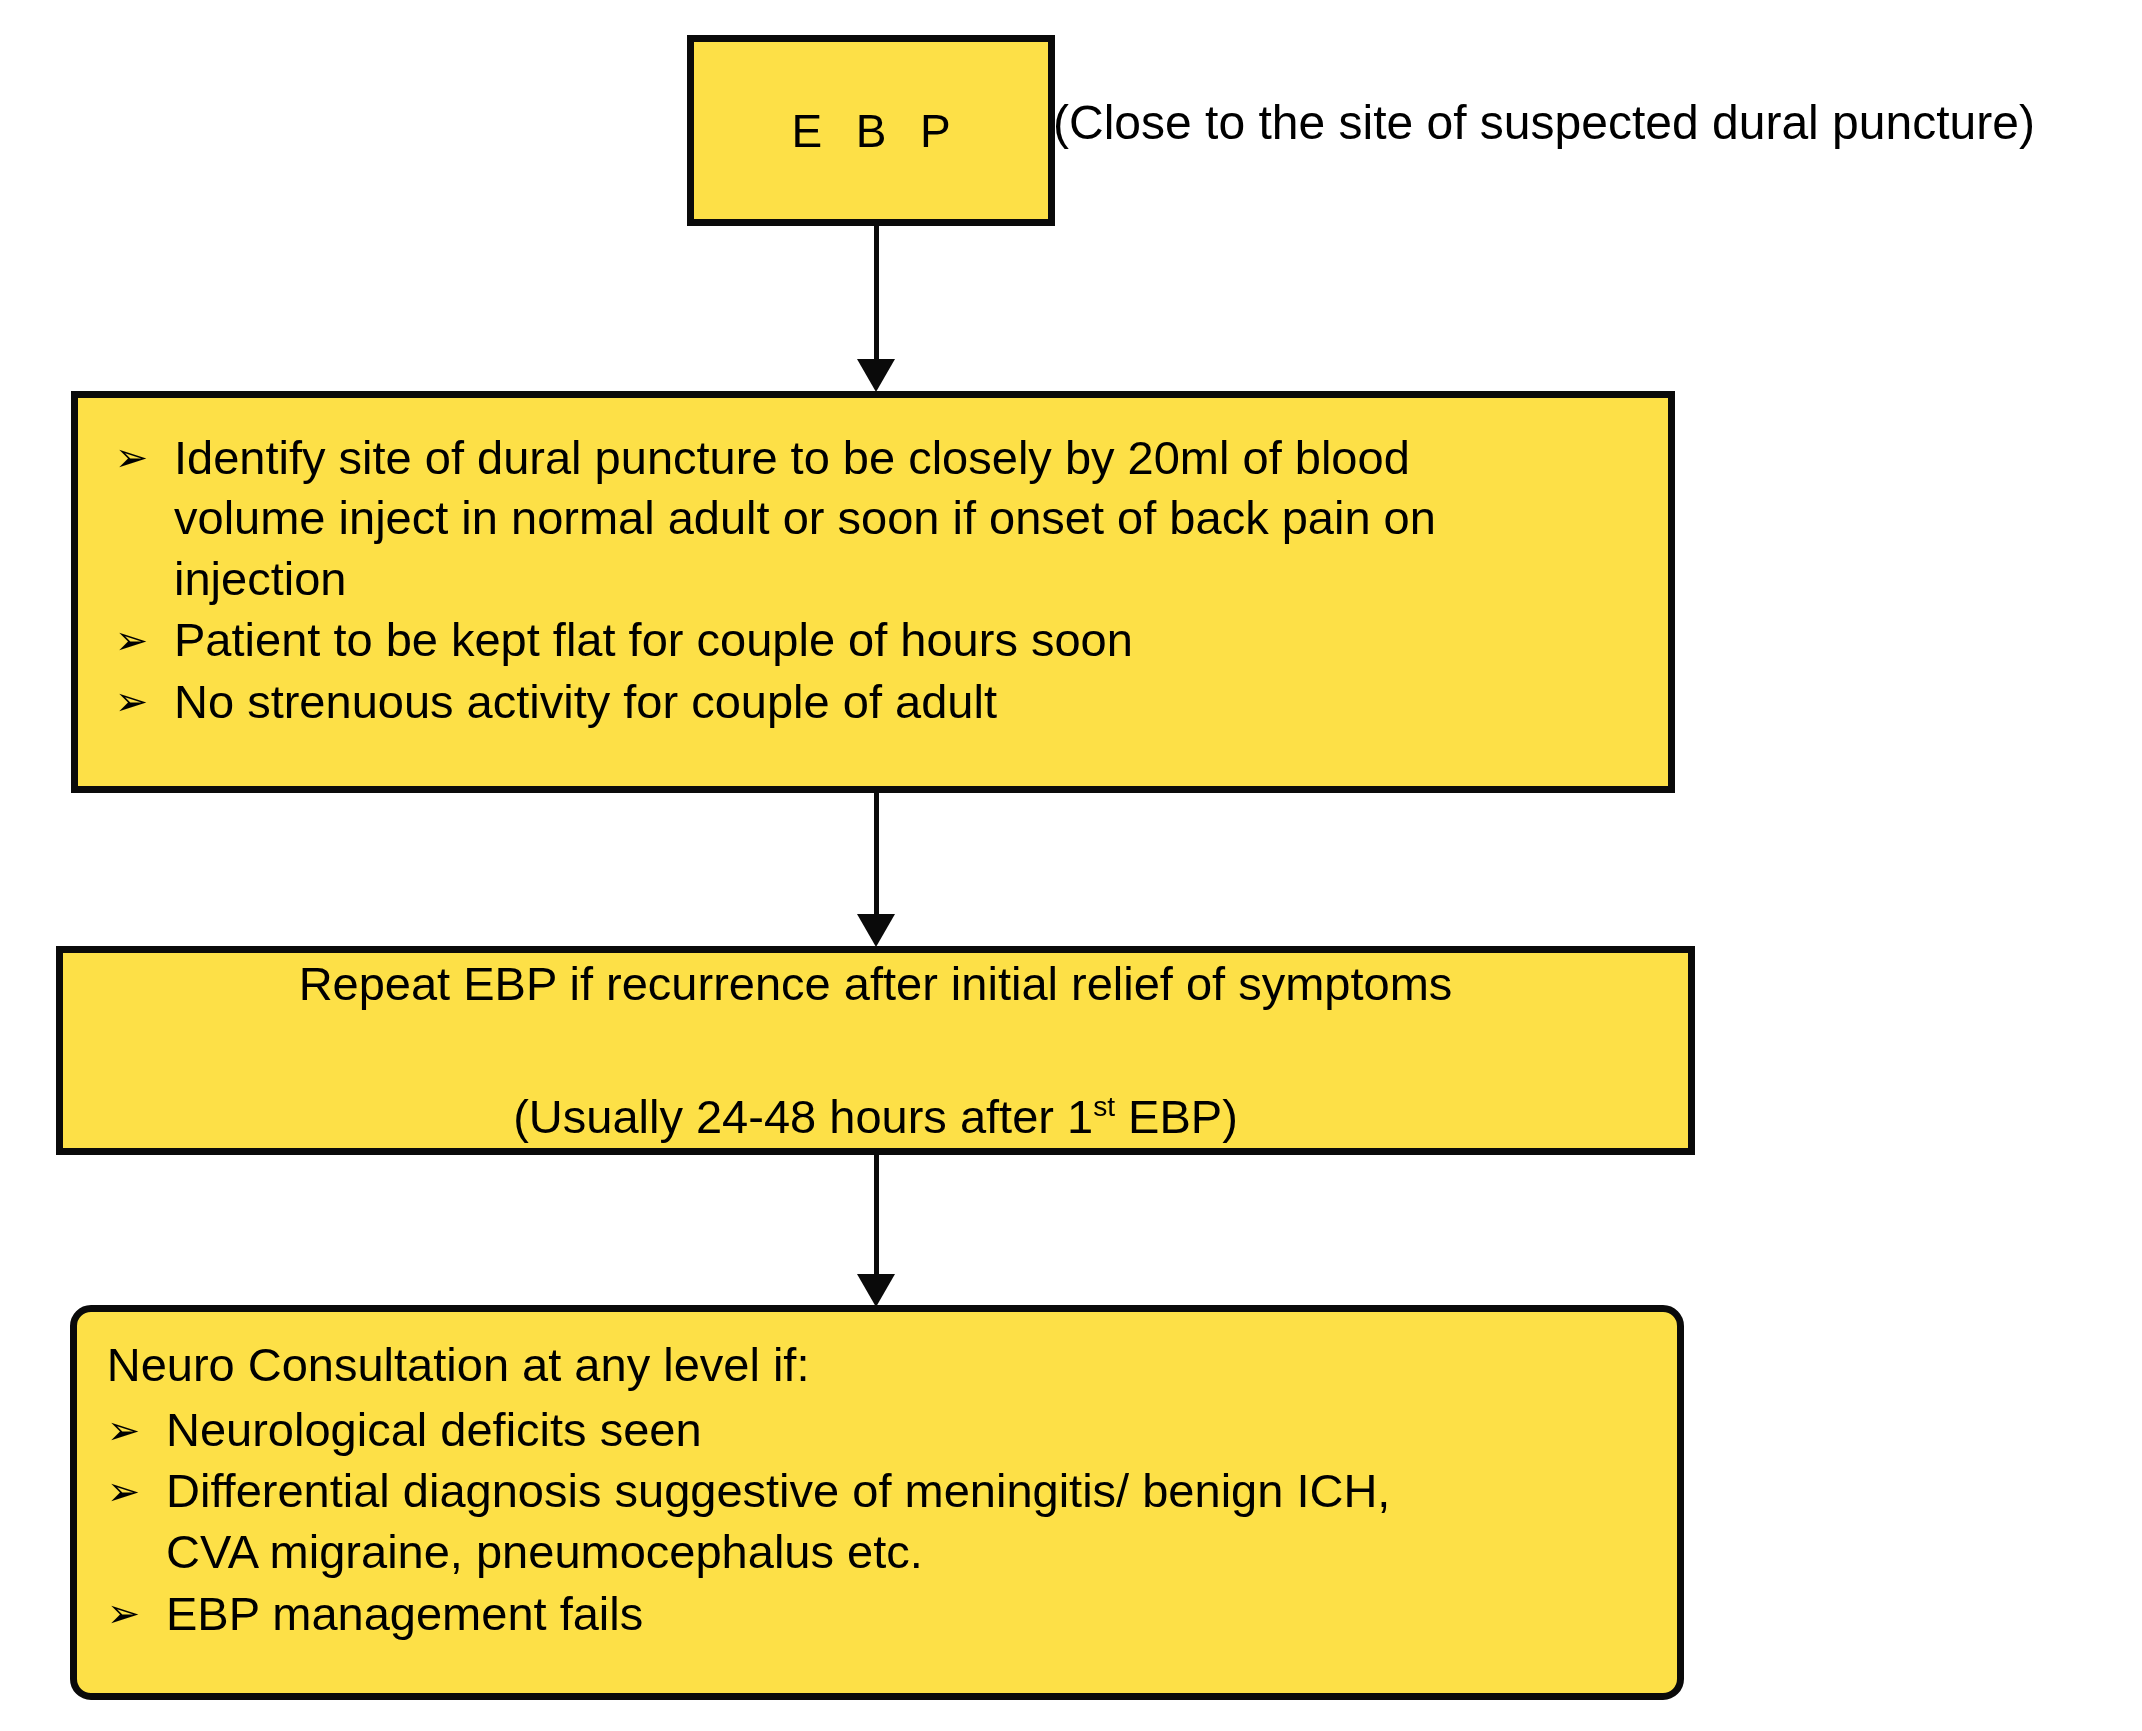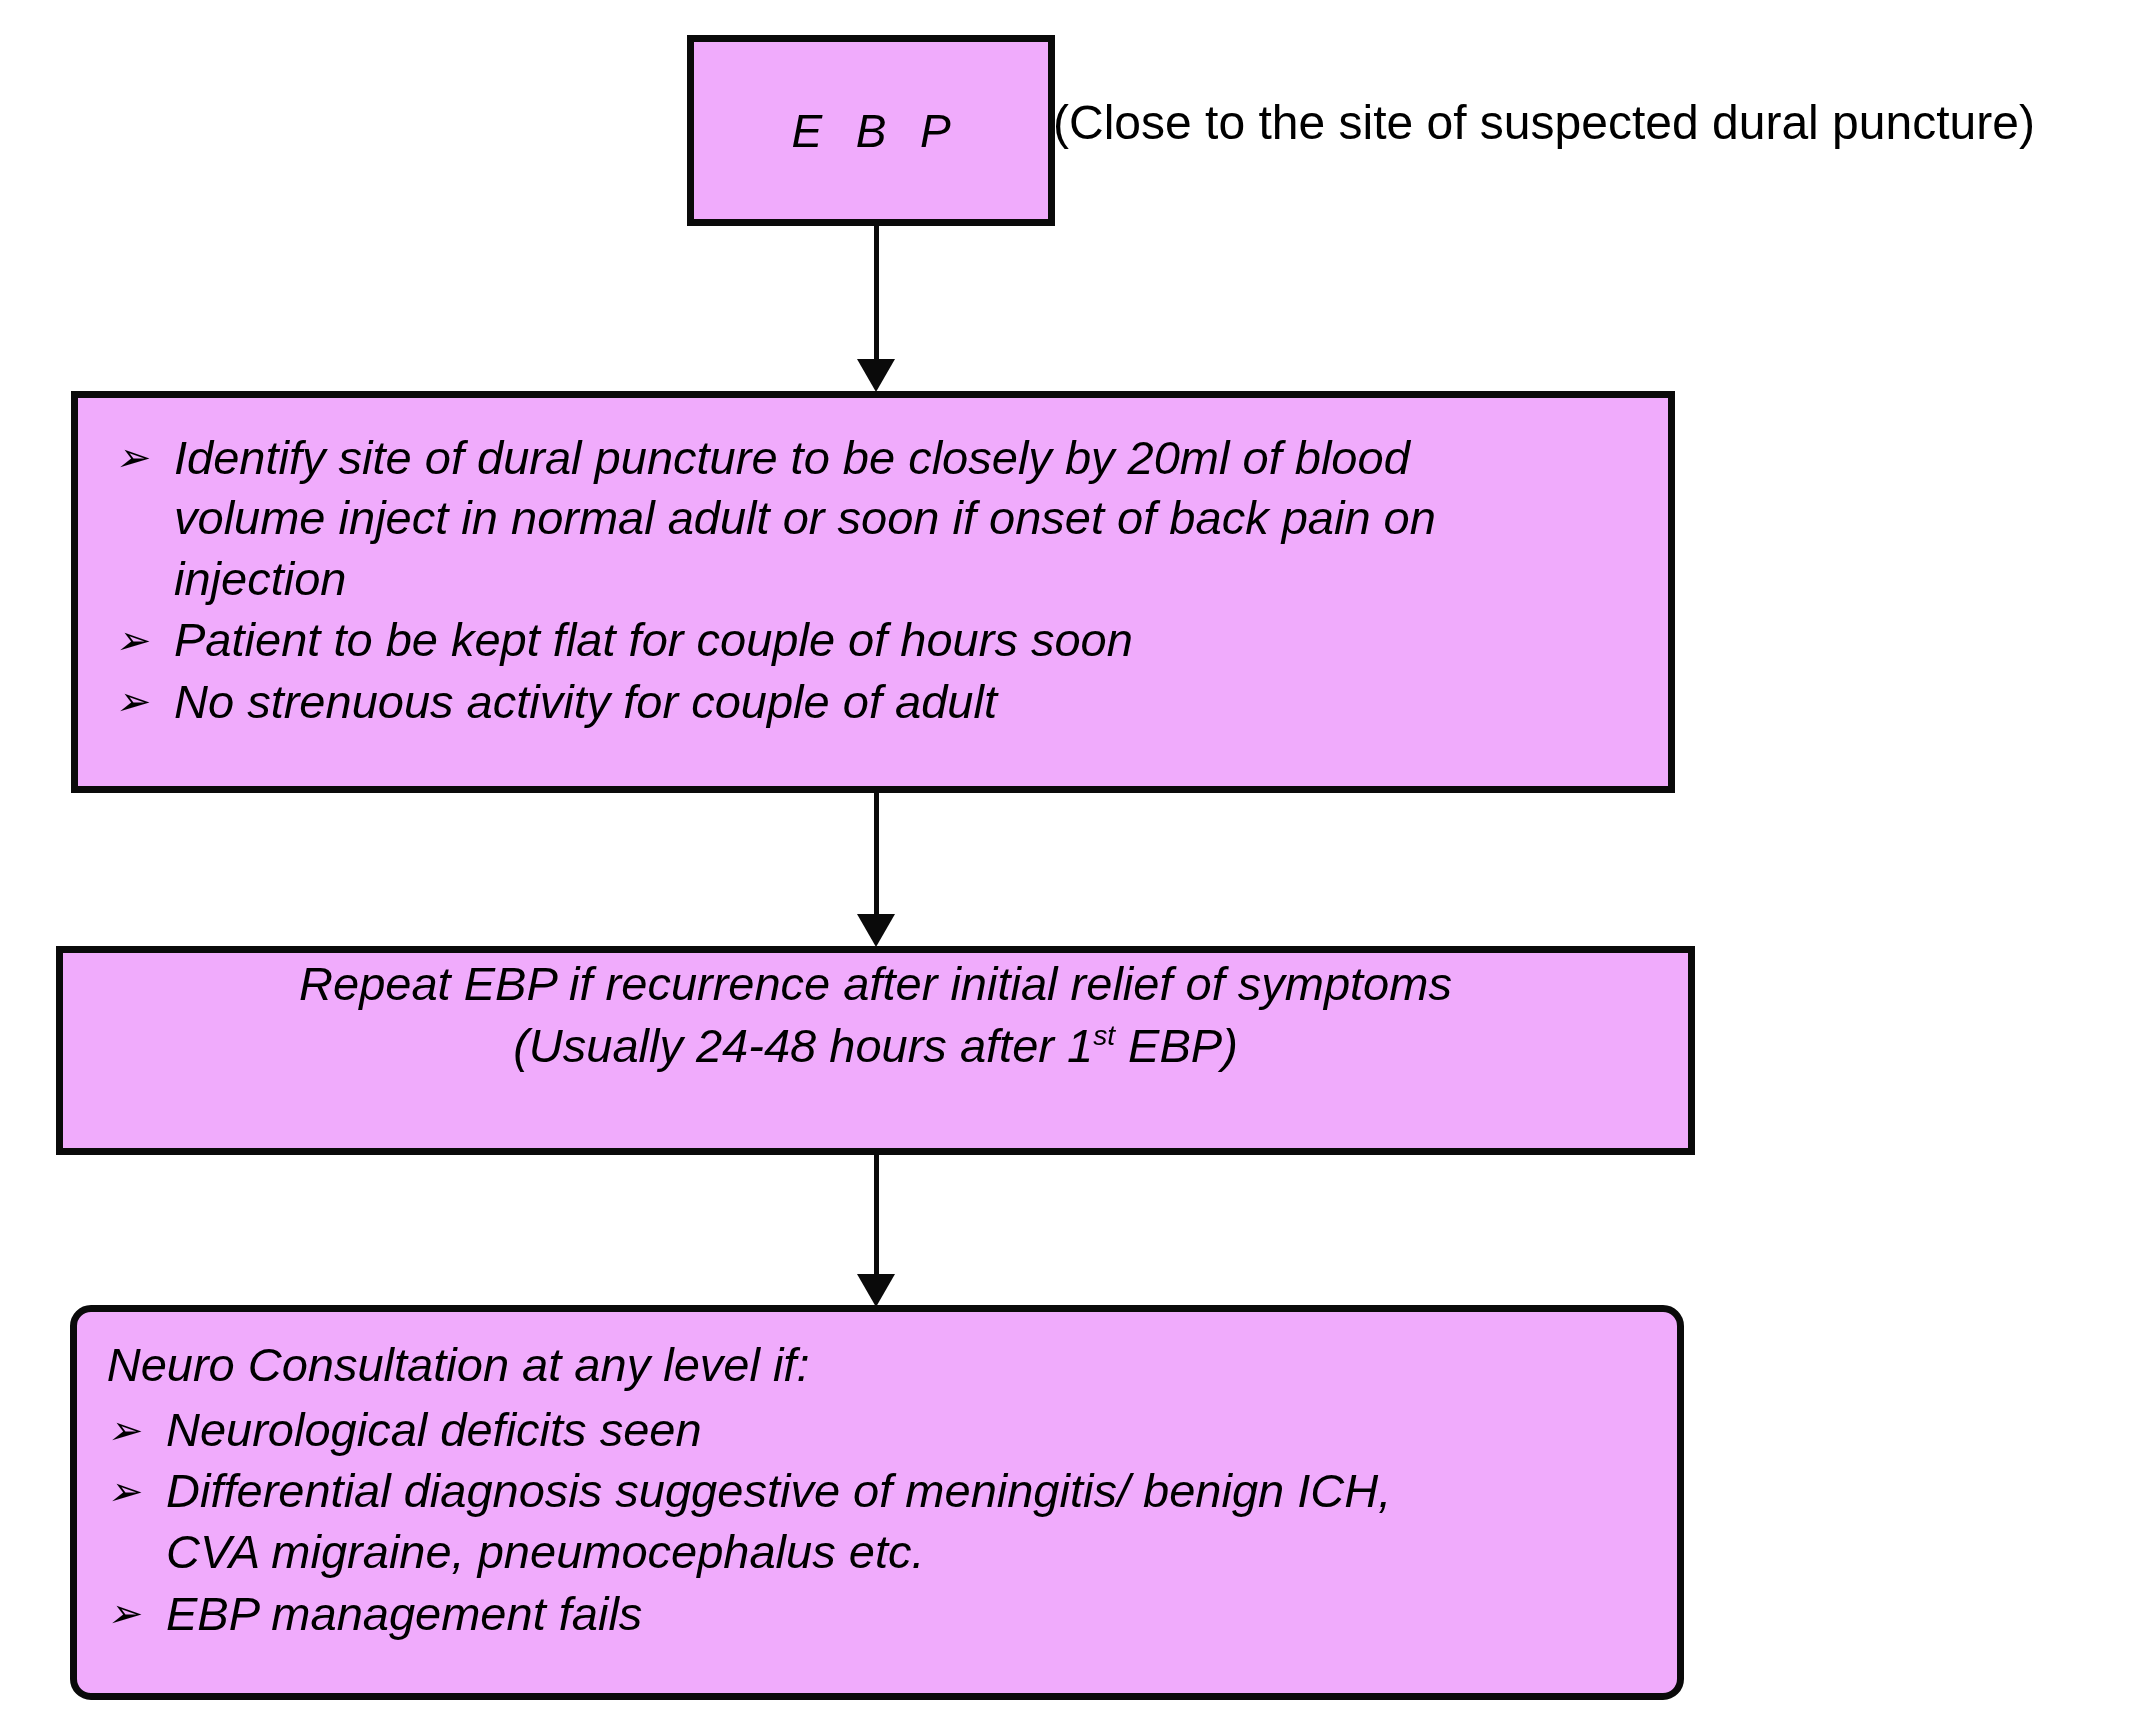--- a/index.html
+++ b/index.html
@@ -16,23 +16,22 @@
     width: 2142px;
     height: 1731px;
     background: #ffffff;
     overflow: hidden;
   }
 
   
   .node {
     position: absolute;
     box-sizing: border-box;
-    background: #f0abfc;
+    background: #fde047;
     border: 7.8px solid #0a0a0a;
-    font-style: italic;
   }
 
   
   #node-ebp {
     left: 687px;
     top: 35px;
     width: 368px;
     height: 191px;
     display: flex;
     align-items: center;
@@ -67,21 +66,21 @@
 
   
   #node-repeat {
     left: 56px;
     top: 946px;
     width: 1639px;
     height: 209px;
     display: flex;
     flex-direction: column;
     align-items: center;
-    justify-content: flex-start;
+    justify-content: space-between;
   }
   #node-repeat .line {
     font-size: 47px;
     line-height: 1.32;
     white-space: nowrap;
   }
   sup.ord {
     font-size: 0.6em;
     vertical-align: super;
     line-height: 0;

